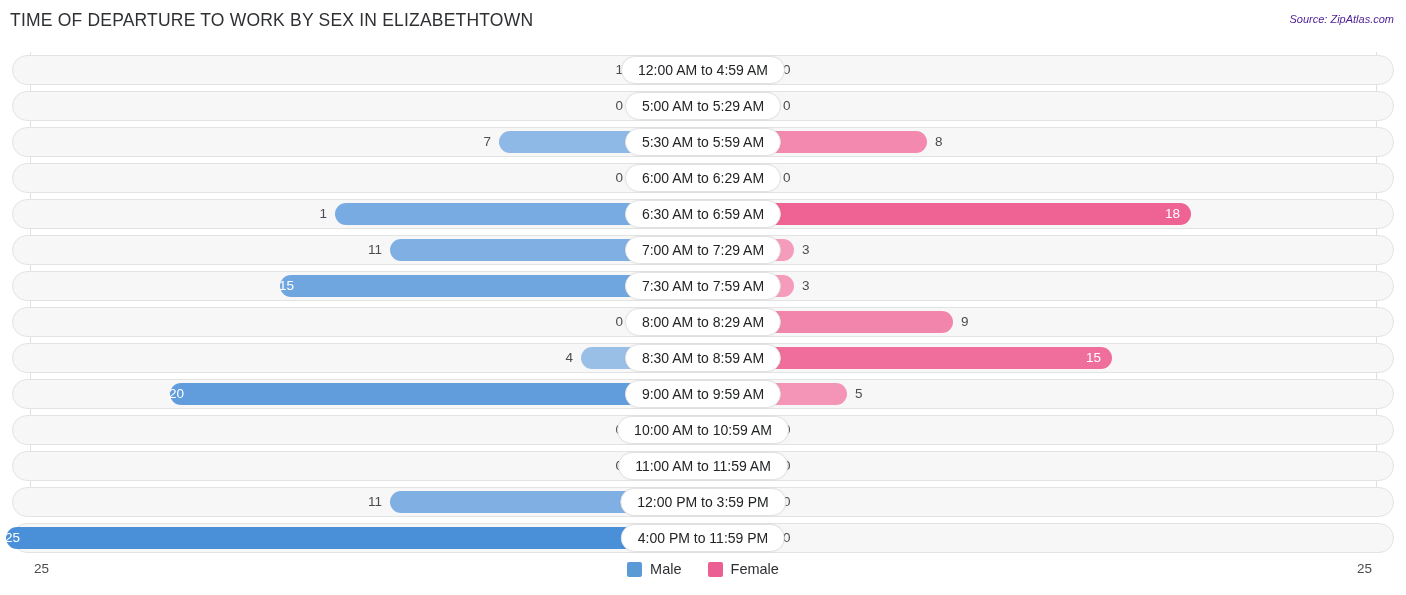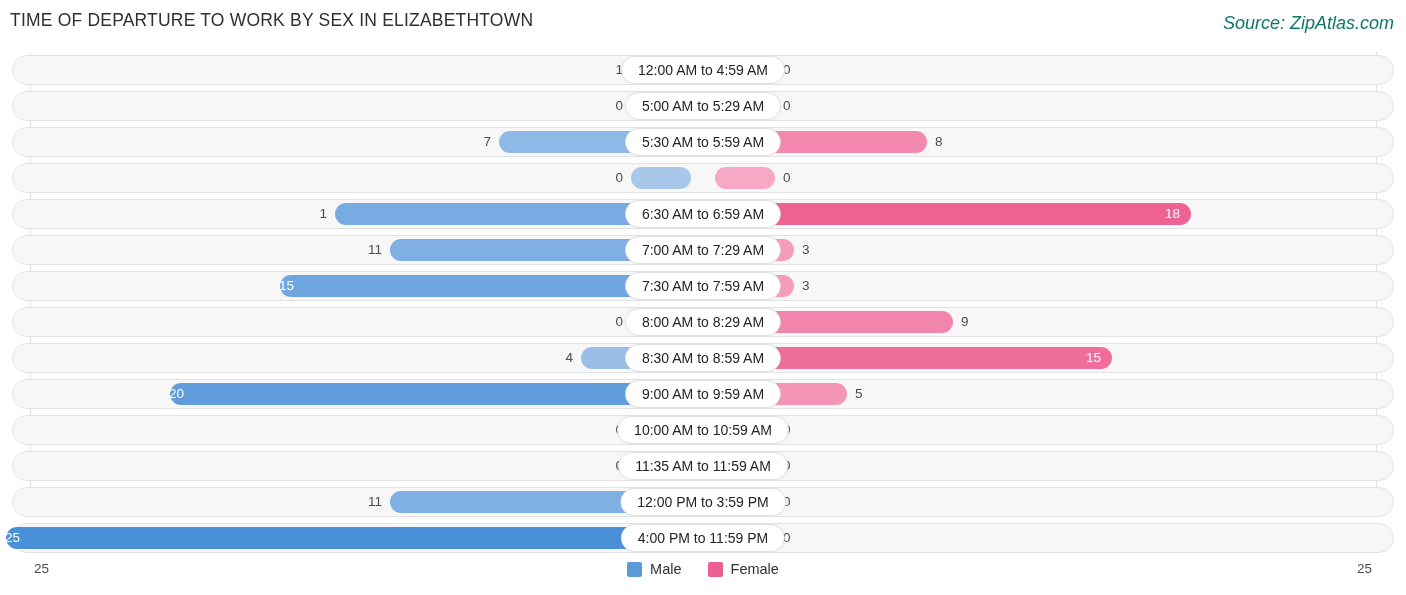--- a/index.html
+++ b/index.html
@@ -18,22 +18,22 @@
   
   #header { position: relative; height: 44px; padding-left: 36px; }
   #title {
     position: absolute; left: 10px; top: 10px;
     font-size: 17.5px; letter-spacing: .2px;
     color: #2e3033; font-weight: 400;
     white-space: nowrap;
   }
   #source {
     position: absolute; right: 12px; top: 13px;
-    font-size: 18px; font-style: italic;
-    color: #0f766e; white-space: nowrap;
+    font-size: 11px; font-style: italic;
+    color: #4c1d95; white-space: nowrap;
   }
 
   
   #chart {
     position: absolute;
     left: 0; top: 52px;
     width: 1406px; height: 505px;
   }
   .gridline {
     position: absolute; top: 0; bottom: 52px;
@@ -148,20 +148,21 @@
           <div class="bar bar-female" style="width: 212px; background: rgb(243, 137, 175);"></div>
           <div class="val" style="left: 923px;">8</div>
           <div class="cat">5:30 AM to 5:59 AM</div>
         </div>
         <div class="row">
           <div class="track"></div>
           <div class="bar bar-male" style="width: 60px; background: rgb(168, 200, 234);"></div>
           <div class="val" style="right: 771px;">0</div>
           <div class="bar bar-female" style="width: 60px; background: rgb(247, 168, 196);"></div>
           <div class="val" style="left: 771px;">0</div>
+          <div class="cat">6:00 AM to 6:29 AM</div>
         </div>
         <div class="row">
           <div class="track"></div>
           <div class="bar bar-male" style="width: 356px; background: rgb(119, 171, 225);"></div>
           <div class="val" style="right: 1067px;">1</div>
           <div class="bar bar-female" style="width: 476px; background: rgb(238, 99, 148);"></div>
           <div class="val inside" style="left: 1153px;">18</div>
           <div class="cat">6:30 AM to 6:59 AM</div>
         </div>
         <div class="row">
@@ -211,21 +212,21 @@
           <div class="bar bar-female" style="width: 60px; background: rgb(247, 168, 196);"></div>
           <div class="val" style="left: 771px;">0</div>
           <div class="cat">10:00 AM to 10:59 AM</div>
         </div>
         <div class="row">
           <div class="track"></div>
           <div class="bar bar-male" style="width: 60px; background: rgb(168, 200, 234);"></div>
           <div class="val" style="right: 771px;">0</div>
           <div class="bar bar-female" style="width: 60px; background: rgb(247, 168, 196);"></div>
           <div class="val" style="left: 771px;">0</div>
-          <div class="cat">11:35 AM to 11:59 AM</div>
+          <div class="cat">11:00 AM to 11:59 AM</div>
         </div>
         <div class="row">
           <div class="track"></div>
           <div class="bar bar-male" style="width: 301px; background: rgb(127, 175, 227);"></div>
           <div class="val" style="right: 1012px;">11</div>
           <div class="bar bar-female" style="width: 60px; background: rgb(247, 168, 196);"></div>
           <div class="val" style="left: 771px;">0</div>
           <div class="cat">12:00 PM to 3:59 PM</div>
         </div>
         <div class="row">

